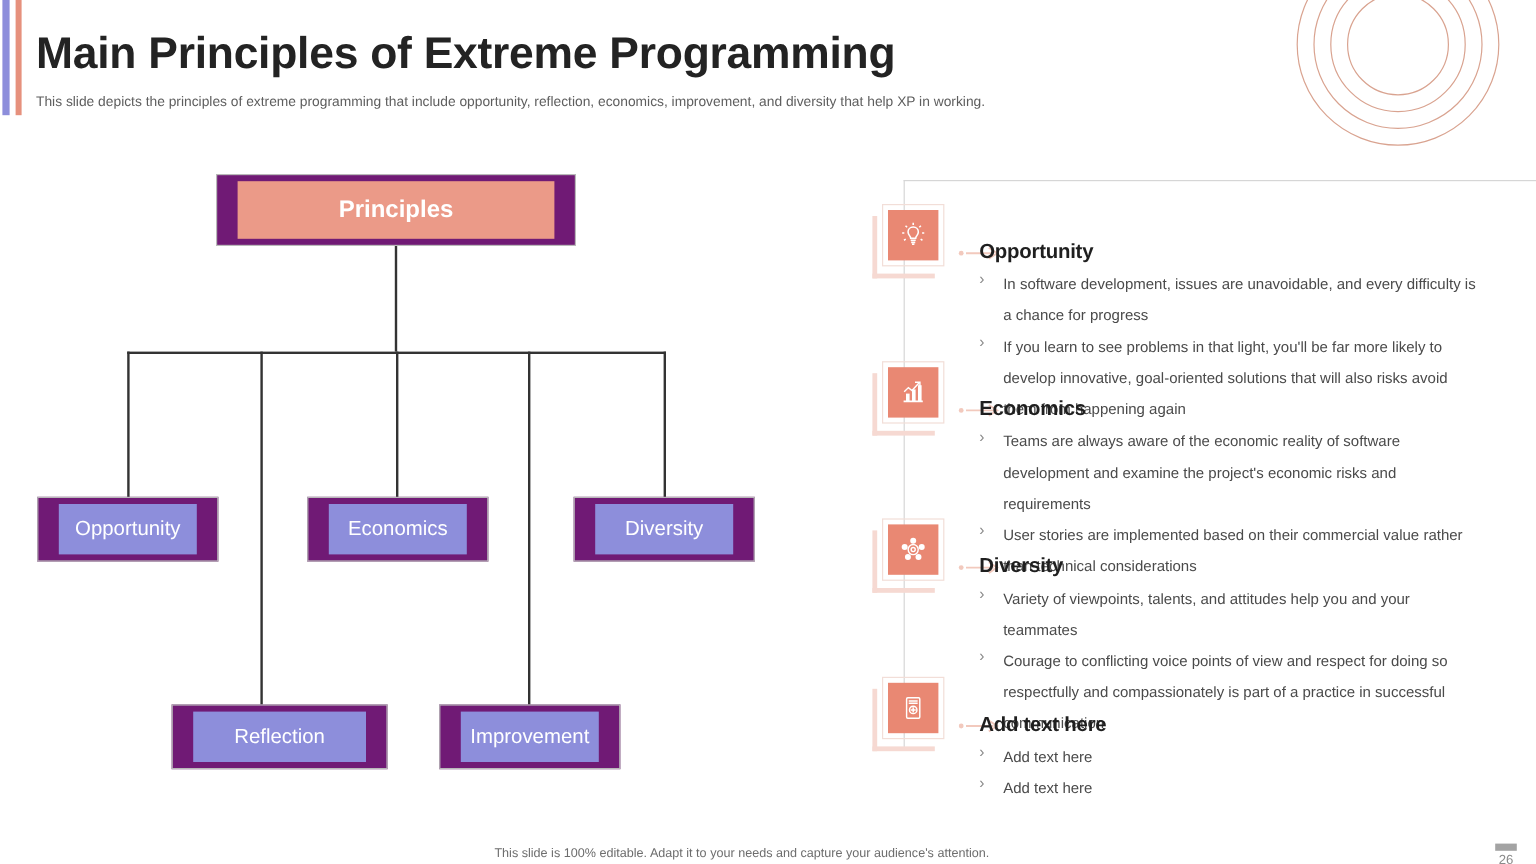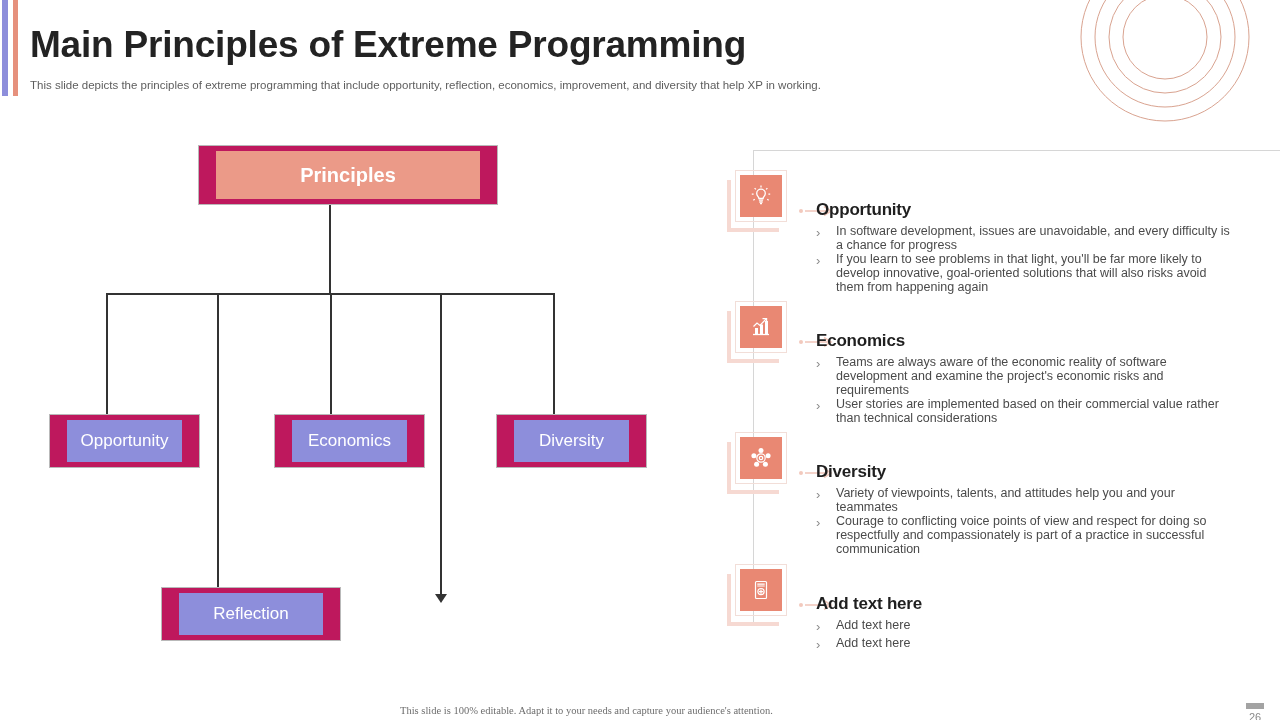--- a/index.html
+++ b/index.html
@@ -57,26 +57,25 @@
   
   .chart-area {
     position: absolute;
     left: 0; top: 110px;
     width: 700px; height: 560px;
   }
   .node {
     position: absolute;
     box-sizing: border-box;
     border: 1px solid #b9b9b9;
-    background: #be185d;
+    background: #701a75;
     padding: 5px 17px;
     display: flex;
     align-items: center;
     justify-content: center;
-    margin-left: 18px;
   }
   .node-inner {
     width: 100%;
     height: 100%;
     display: flex;
     align-items: center;
     justify-content: center;
     color: #ffffff;
     text-align: center;
   }
@@ -184,32 +183,31 @@
   .bullet-mark {
     flex: 0 0 auto;
     width: 20px;
     font-size: 13px;
     color: #8a8a8a;
     line-height: 18px;
   }
   .bullet-text {
     flex: 1 1 auto;
     font-size: 12.5px;
-    line-height: 14px;
+    line-height: 26px;
     color: #4a4a4a;
   }
 
   
   .footer-note {
     position: absolute;
-    left: 400px; top: 705px;
+    left: 412px; top: 705px;
     font-size: 10.5px;
     color: #6d6d6d;
     white-space: nowrap;
-    font-family: Liberation Serif, serif;
   }
   .page-number {
     position: absolute;
     right: 16px; top: 703px;
     font-size: 11px;
     color: #8a8a8a;
     border-top: 6px solid #a3a3a3;
     padding-top: 2px;
     min-width: 18px;
     text-align: center;
@@ -263,20 +261,23 @@
   </div>
   <div class="node node-child" style="left:256px; top:304px; width:151px; height:54px;">
     <div class="node-inner">Economics</div>
   </div>
   <div class="node node-child" style="left:478px; top:304px; width:151px; height:54px;">
     <div class="node-inner">Diversity</div>
   </div>
 
   <div class="node node-child" style="left:143px; top:477px; width:180px; height:54px;">
     <div class="node-inner">Reflection</div>
+  </div>
+  <div class="node node-child" style="left:366px; top:477px; width:151px; height:54px;">
+    <div class="node-inner">Improvement</div>
   </div>
 </div>
 
 <div class="right-panel">
   <div class="rail-v"></div>
   <div class="rail-h"></div>
 
   <div class="item" style="top:28px;">
     <div class="badge-wrap">
       <div class="badge-shadow"></div>

